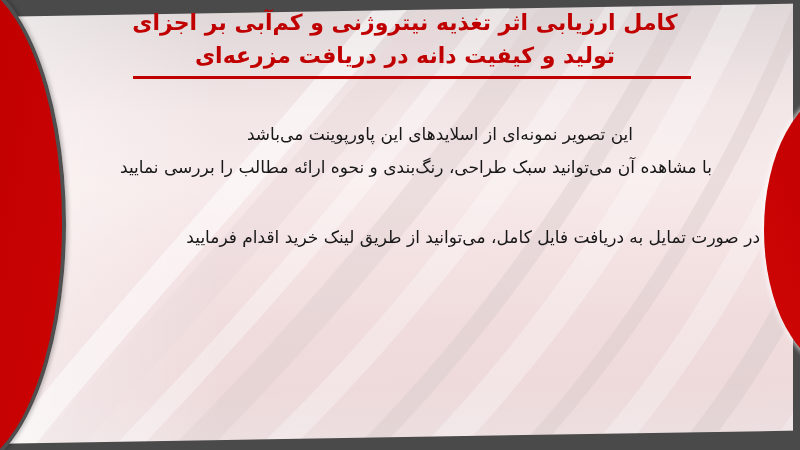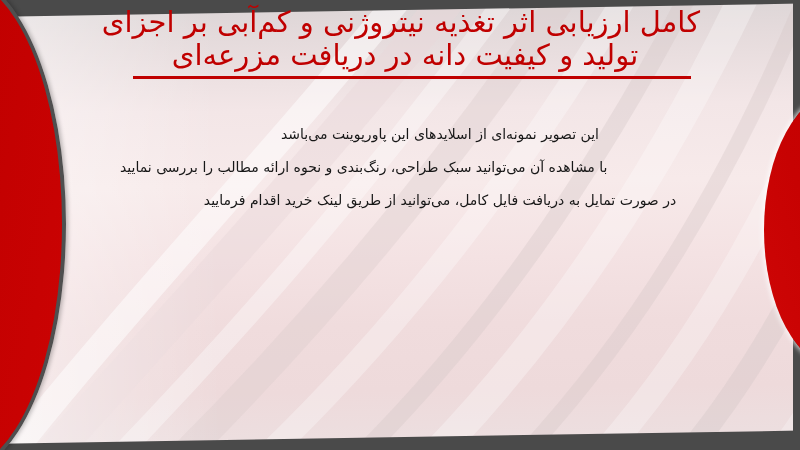--- a/index.html
+++ b/index.html
@@ -97,49 +97,49 @@
   }
 
   .title-block{
     position:absolute;
     left:110px; top:6px; width:590px;
     text-align:center;
     direction:rtl;
   }
   .title-line{
     color:#c00000;
-    font-size:29px;
+    font-size:22px;
     line-height:33px;
-    font-weight:400;
+    font-weight:700;
     white-space:nowrap;
     letter-spacing:0;
   }
   .title-rule{
     position:absolute;
     left:133px; top:76px;
     width:558px; height:3px;
     background:#c00000;
   }
 
   .body-block{
     position:absolute;
     left:120px; top:118px; width:640px;
     direction:rtl;
     text-align:center;
   }
   .body-line{
     color:#171717;
-    font-size:14px;
+    font-size:17px;
     line-height:33px;
     white-space:nowrap;
     font-weight:400;
   }
   .body-line.l1{ text-align:center; padding-right:0; }
   .body-line.l2{ text-align:left; }
-  .body-line.l3{ text-align:center; }
+  .body-line.l3{ text-align:right;margin-top:37px; }
 </style>
 </head>
 <body>
 
 <div id="slide">
 
   <div class="plate"></div>
 
   <div class="fan">
     <svg viewBox="0 0 900 470" preserveAspectRatio="none" aria-hidden="true">

